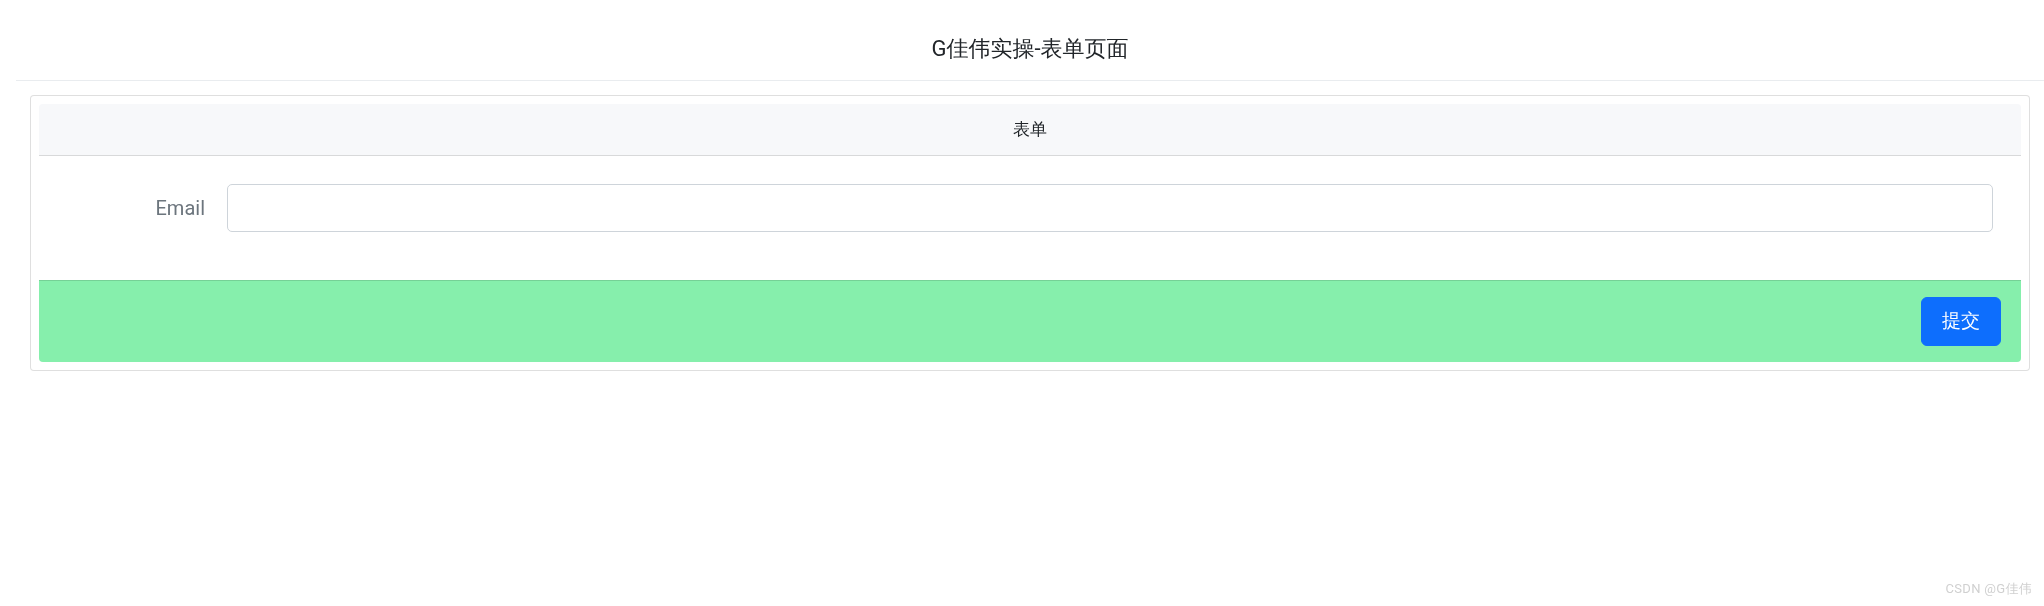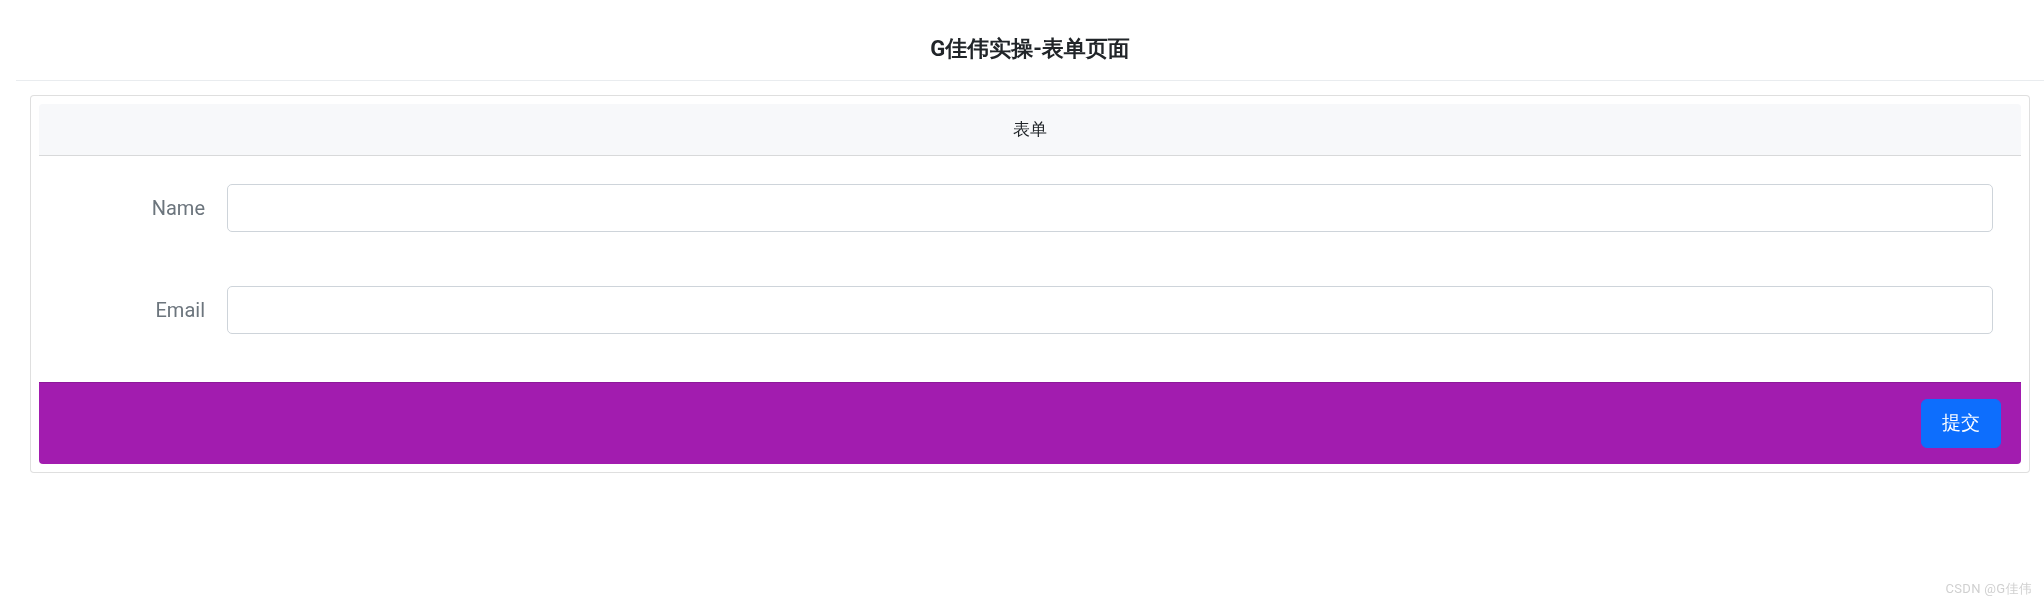--- a/index.html
+++ b/index.html
@@ -15,21 +15,21 @@
       height: 606px;
       position: relative;
     }
     .page-header {
       width: 100%;
       text-align: center;
       padding: 18px 0 16px 0;
       border-bottom: 1px solid #e9ecef;
       font-size: 22px;
       color: #212529;
-      font-weight: 700;
+      font-weight: 400;
     }
     .container {
       padding: 14px;
     }
     .card {
       border: 1px solid rgba(0,0,0,0.125);
       border-radius: 4px;
       background: #fff;
     }
     .card-header {
@@ -66,21 +66,21 @@
       height: 48px;
       border: 1px solid #ced4da;
       border-radius: 5px;
       padding: 8px 14px;
       font-size: 18px;
       color: #495057;
       background: #fff;
       outline: none;
     }
     .card-footer {
-      background: #a21caf;
+      background: #86efac;
       border-top: 1px solid rgba(0,0,0,0.125);
       padding: 16px 20px;
       text-align: right;
       border-bottom-left-radius: 4px;
       border-bottom-right-radius: 4px;
     }
     .btn-primary {
       display: inline-block;
       background: #0d6efd;
       color: #fff;
@@ -108,24 +108,20 @@
 
 <div class="page-header">G佳伟实操-表单页面</div>
 
 <div class="container">
   <div class="card">
 
     <div class="card-header">表单</div>
 
     <div class="card-body">
 
-      <div class="form-group">
-        <label class="form-label">Name</label>
-        <input type="text" class="form-control" value="" style="">
-      </div>
 
       <div class="form-group">
         <label class="form-label">Email</label>
         <input type="text" class="form-control" value="" style="">
       </div>
 
     </div>
 
     <div class="card-footer">
       <button class="btn-primary">提交</button>

